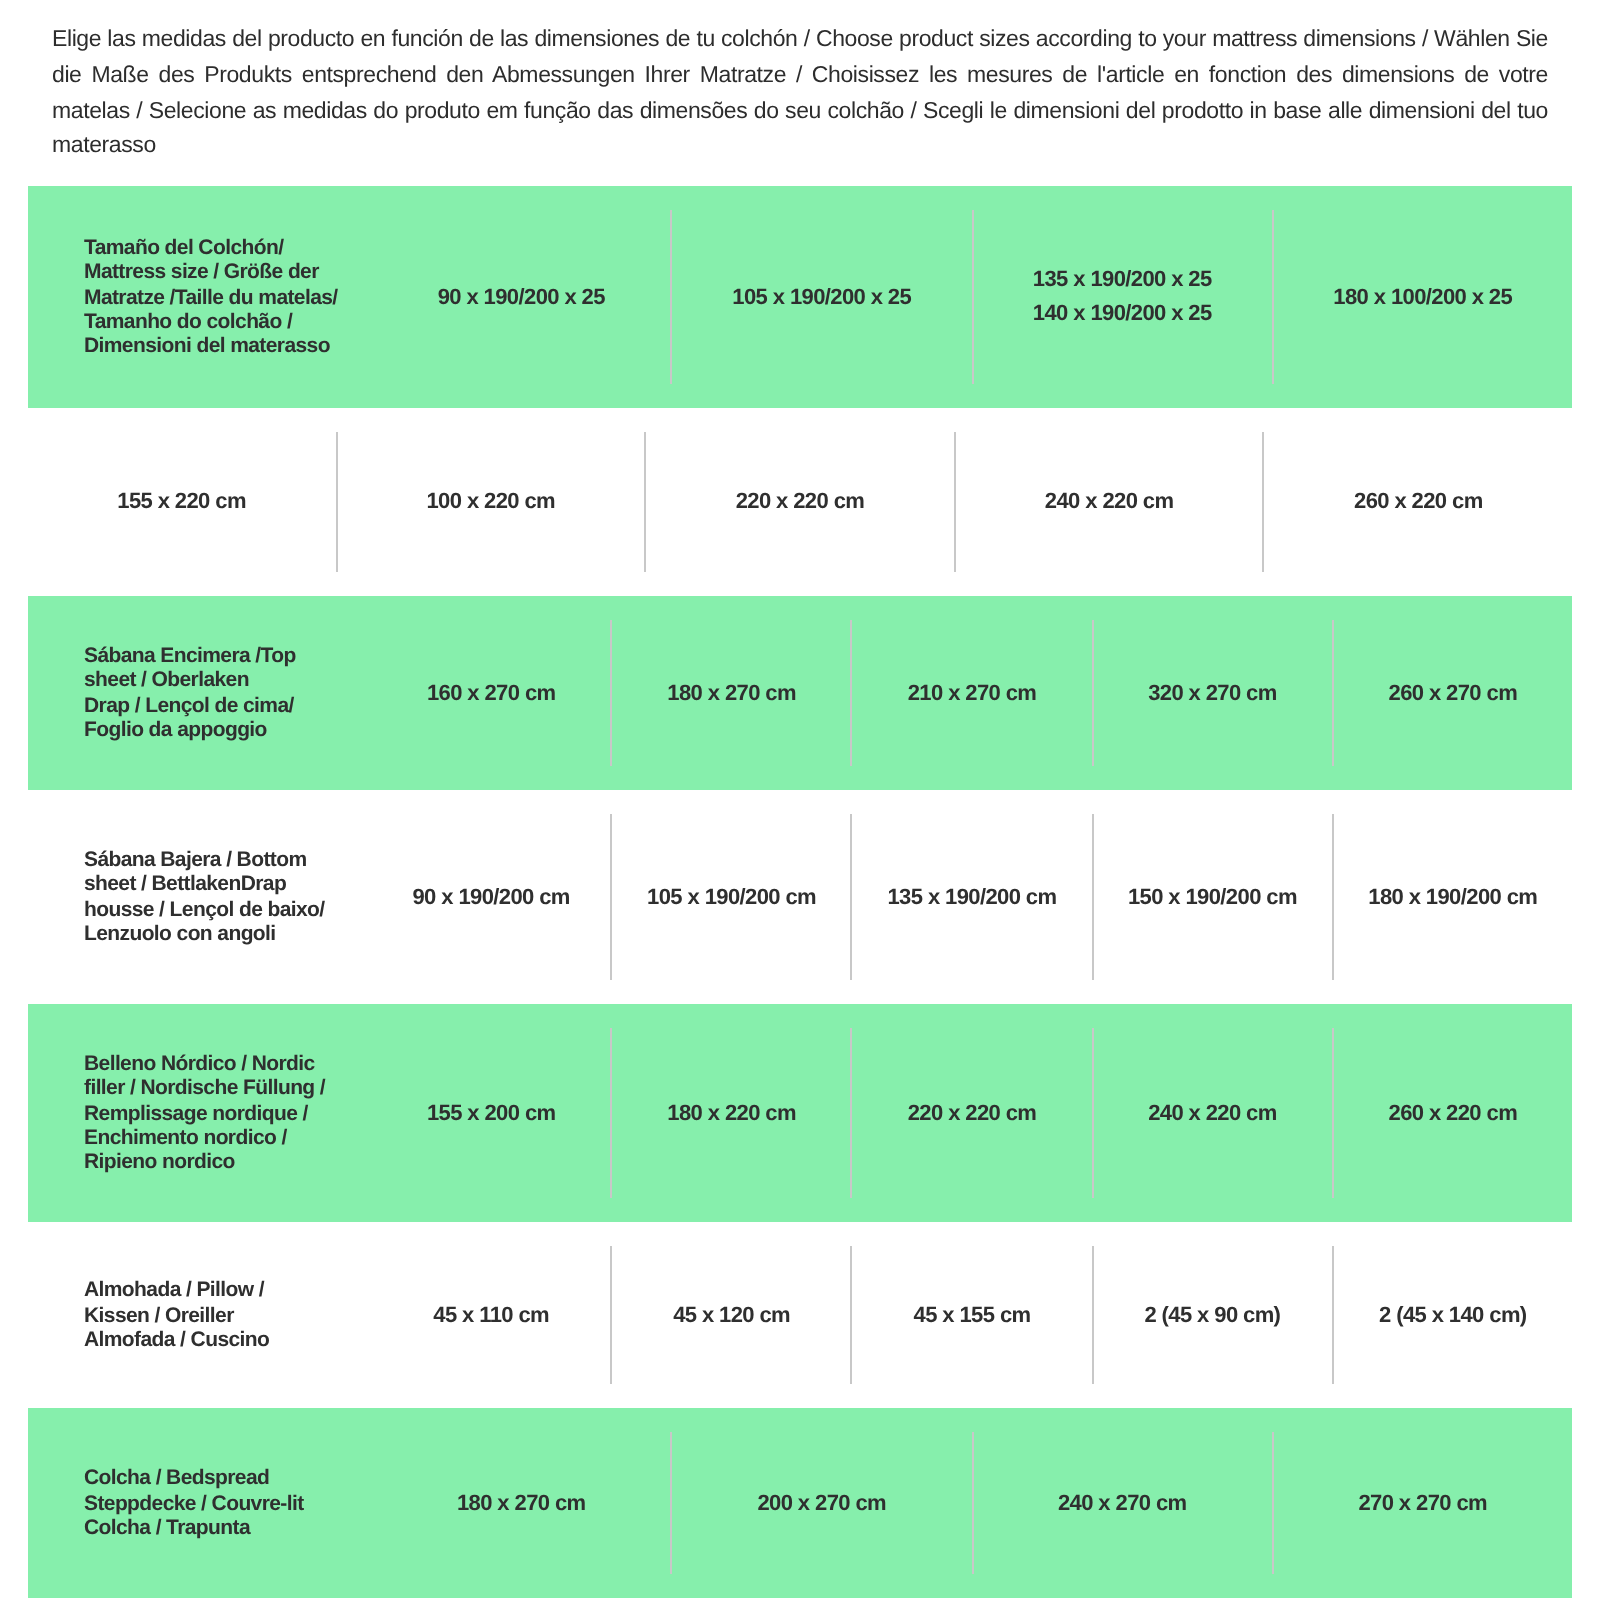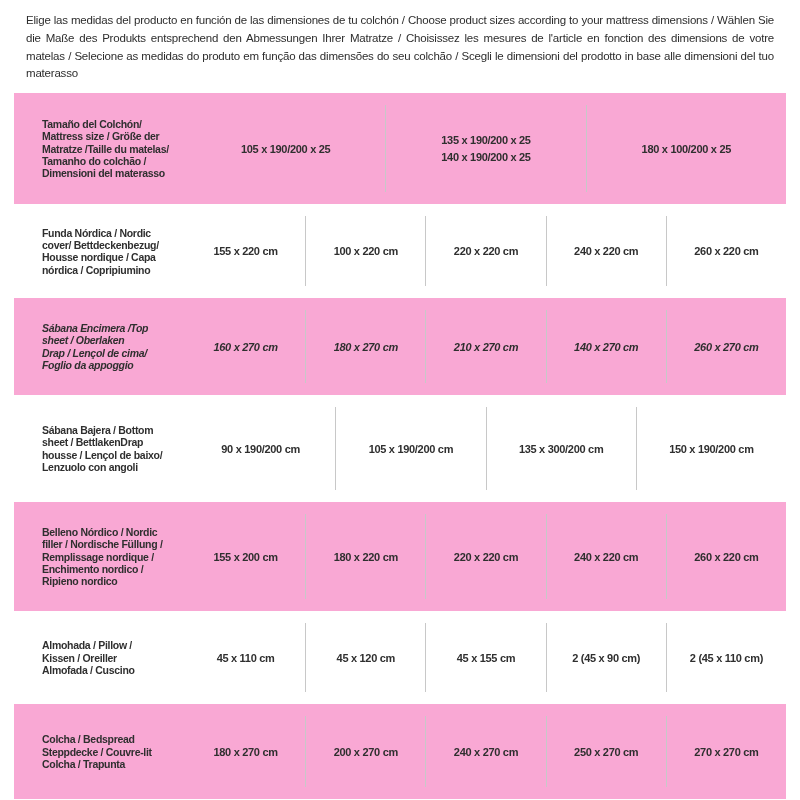--- a/index.html
+++ b/index.html
@@ -18,21 +18,21 @@
   }
   .note.top{margin-top:2px;margin-bottom:10px;}
   .size-table{
     position:relative;
     width:100%;
   }
   .trow{
     display:flex;align-items:center;
     padding:12px 0;
   }
-  .trow.shaded{background:#f9a8d4;}
+  .trow.shaded{background:#86efac;}
   .cell{box-sizing:border-box;}
   .cell.label{
     flex:0 0 172px;
     padding-left:28px;padding-right:6px;
     font-size:10.5px;font-weight:700;line-height:1.18;
     letter-spacing:-0.3px;
     white-space:pre-line;
     align-self:center;
   }
   .cell.value{
@@ -40,75 +40,73 @@
     text-align:center;
     font-size:11px;font-weight:700;line-height:1.5;
     letter-spacing:-0.3px;
     white-space:pre-line;
     align-self:stretch;
     display:flex;align-items:center;justify-content:center;
   }
   .cell.value + .cell.value{border-left:1px solid #c8c8c8;}
   .trow:nth-child(1){min-height:87px;}
   .trow:nth-child(2){min-height:70px;}
-  .trow:nth-child(3){min-height:73px;font-style:italic;}
+  .trow:nth-child(3){min-height:73px;}
   .trow:nth-child(4){min-height:83px;justify-content:flex-end;}
   .trow:nth-child(5){min-height:85px;align-items:flex-end;}
   .trow:nth-child(6){min-height:69px;}
   .trow:nth-child(7){min-height:71px;}
   .trow:nth-child(8){min-height:67px;}
 </style>
 </head>
 <body>
 
 <div class="note top">Elige las medidas del producto en función de las dimensiones de tu colchón / Choose product sizes according to your mattress dimensions / Wählen Sie die Maße des Produkts entsprechend den Abmessungen Ihrer Matratze / Choisissez les mesures de l'article en fonction des dimensions de votre matelas / Selecione as medidas do produto em função das dimensões do seu colchão / Scegli le dimensioni del prodotto in base alle dimensioni del tuo materasso</div>
 
 <div class="size-table">
     <div class="trow shaded">
     <div class="cell label">Tamaño del Colchón/
 Mattress size / Größe der
 Matratze /Taille du matelas/
 Tamanho do colchão /
 Dimensioni del materasso</div>
+  <div class="cell value">90 x 190/200 x 25</div>
       <div class="cell value">105 x 190/200 x 25</div>
       <div class="cell value">135 x 190/200 x 25
 140 x 190/200 x 25</div>
       <div class="cell value">180 x 100/200 x 25</div>
     </div>
     <div class="trow">
-    <div class="cell label">Funda Nórdica /  Nordic
-cover/ Bettdeckenbezug/
-Housse nordique / Capa
-nórdica / Copripiumino</div>
   <div class="cell value">155 x 220 cm</div>
       <div class="cell value">100 x 220 cm</div>
       <div class="cell value">220 x 220 cm</div>
       <div class="cell value">240 x 220 cm</div>
       <div class="cell value">260 x 220 cm</div>
     </div>
     <div class="trow shaded">
     <div class="cell label">Sábana Encimera /Top
 sheet / Oberlaken
 Drap / Lençol de cima/
 Foglio da appoggio</div>
   <div class="cell value">160 x 270 cm</div>
       <div class="cell value">180 x 270 cm</div>
       <div class="cell value">210 x 270 cm</div>
-      <div class="cell value">140 x 270 cm</div>
+      <div class="cell value">320 x 270 cm</div>
       <div class="cell value">260 x 270 cm</div>
     </div>
     <div class="trow">
     <div class="cell label">Sábana Bajera / Bottom
 sheet / BettlakenDrap
 housse / Lençol de baixo/
 Lenzuolo con angoli</div>
   <div class="cell value">90 x 190/200 cm</div>
       <div class="cell value">105 x 190/200 cm</div>
-      <div class="cell value">135 x 300/200 cm</div>
+      <div class="cell value">135 x 190/200 cm</div>
       <div class="cell value">150 x 190/200 cm</div>
+      <div class="cell value">180 x 190/200 cm</div>
     </div>
     <div class="trow shaded">
     <div class="cell label">Belleno Nórdico / Nordic
 filler / Nordische Füllung /
 Remplissage nordique /
 Enchimento nordico /
 Ripieno nordico</div>
   <div class="cell value">155 x 200 cm</div>
       <div class="cell value">180 x 220 cm</div>
       <div class="cell value">220 x 220 cm</div>
@@ -116,28 +114,27 @@
       <div class="cell value">260 x 220 cm</div>
     </div>
     <div class="trow">
     <div class="cell label">Almohada  / Pillow /
 Kissen / Oreiller
 Almofada / Cuscino</div>
   <div class="cell value">45 x 110 cm</div>
       <div class="cell value">45 x 120 cm</div>
       <div class="cell value">45 x 155 cm</div>
       <div class="cell value">2 (45 x 90 cm)</div>
-      <div class="cell value">2 (45 x 110 cm)</div>
+      <div class="cell value">2 (45 x 140 cm)</div>
     </div>
     <div class="trow shaded">
     <div class="cell label">Colcha / Bedspread
 Steppdecke / Couvre-lit
 Colcha / Trapunta</div>
   <div class="cell value">180 x 270 cm</div>
       <div class="cell value">200 x 270 cm</div>
       <div class="cell value">240 x 270 cm</div>
-      <div class="cell value">250 x 270 cm</div>
       <div class="cell value">270 x 270 cm</div>
     </div>
     <div class="trow">
     
   </div>
   </div>
 
 </body></html>

